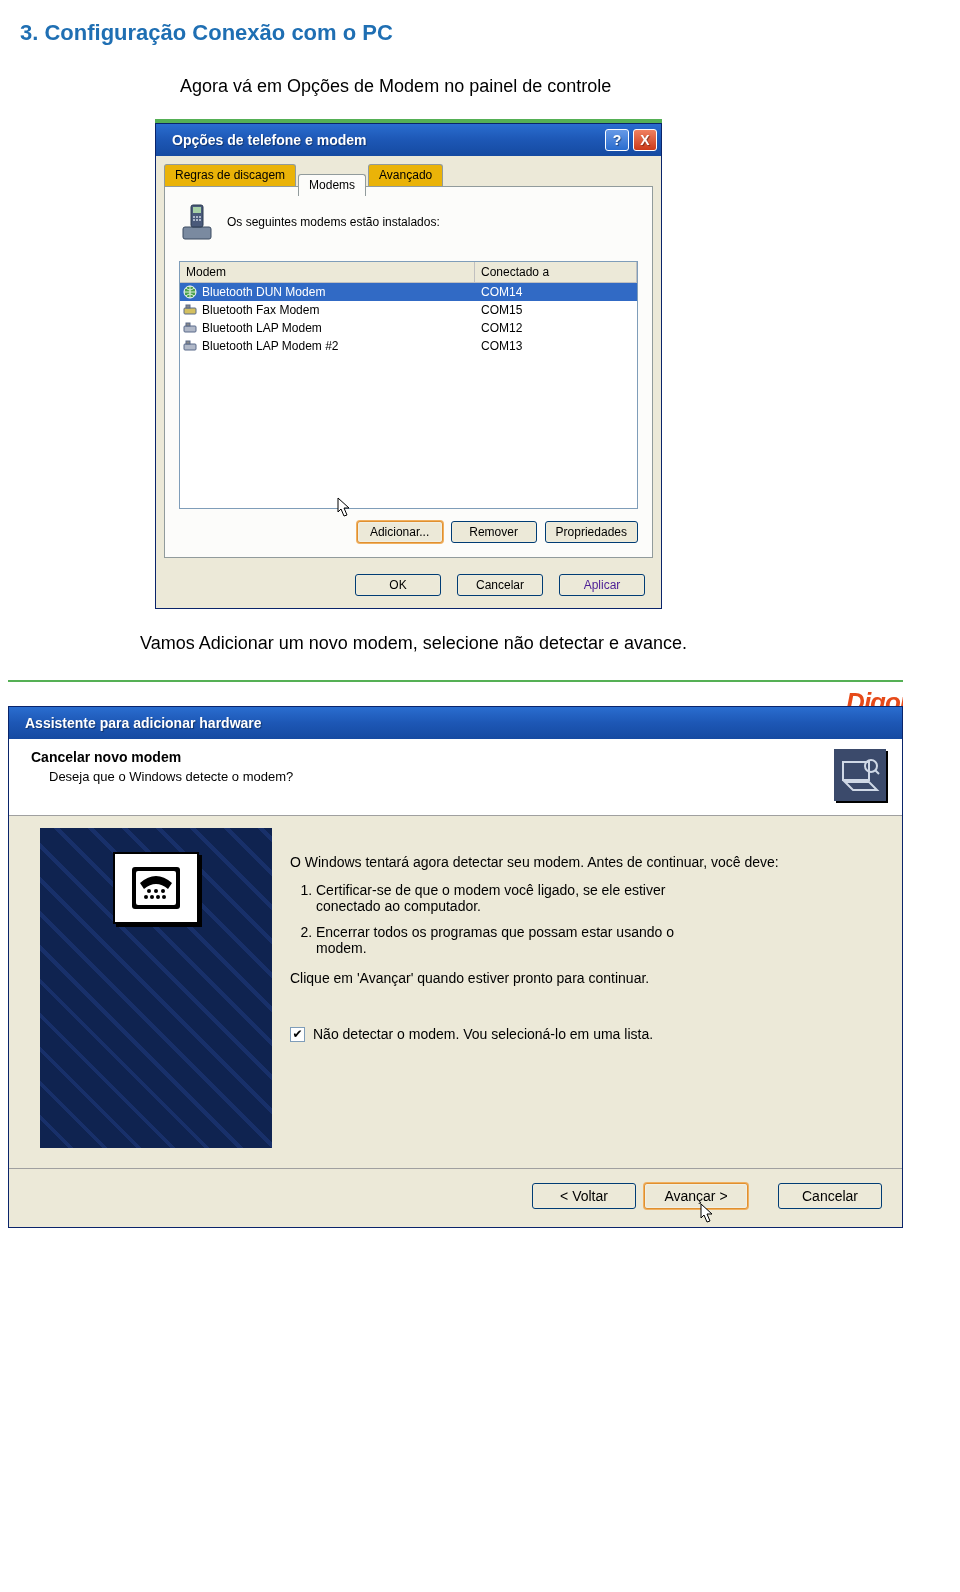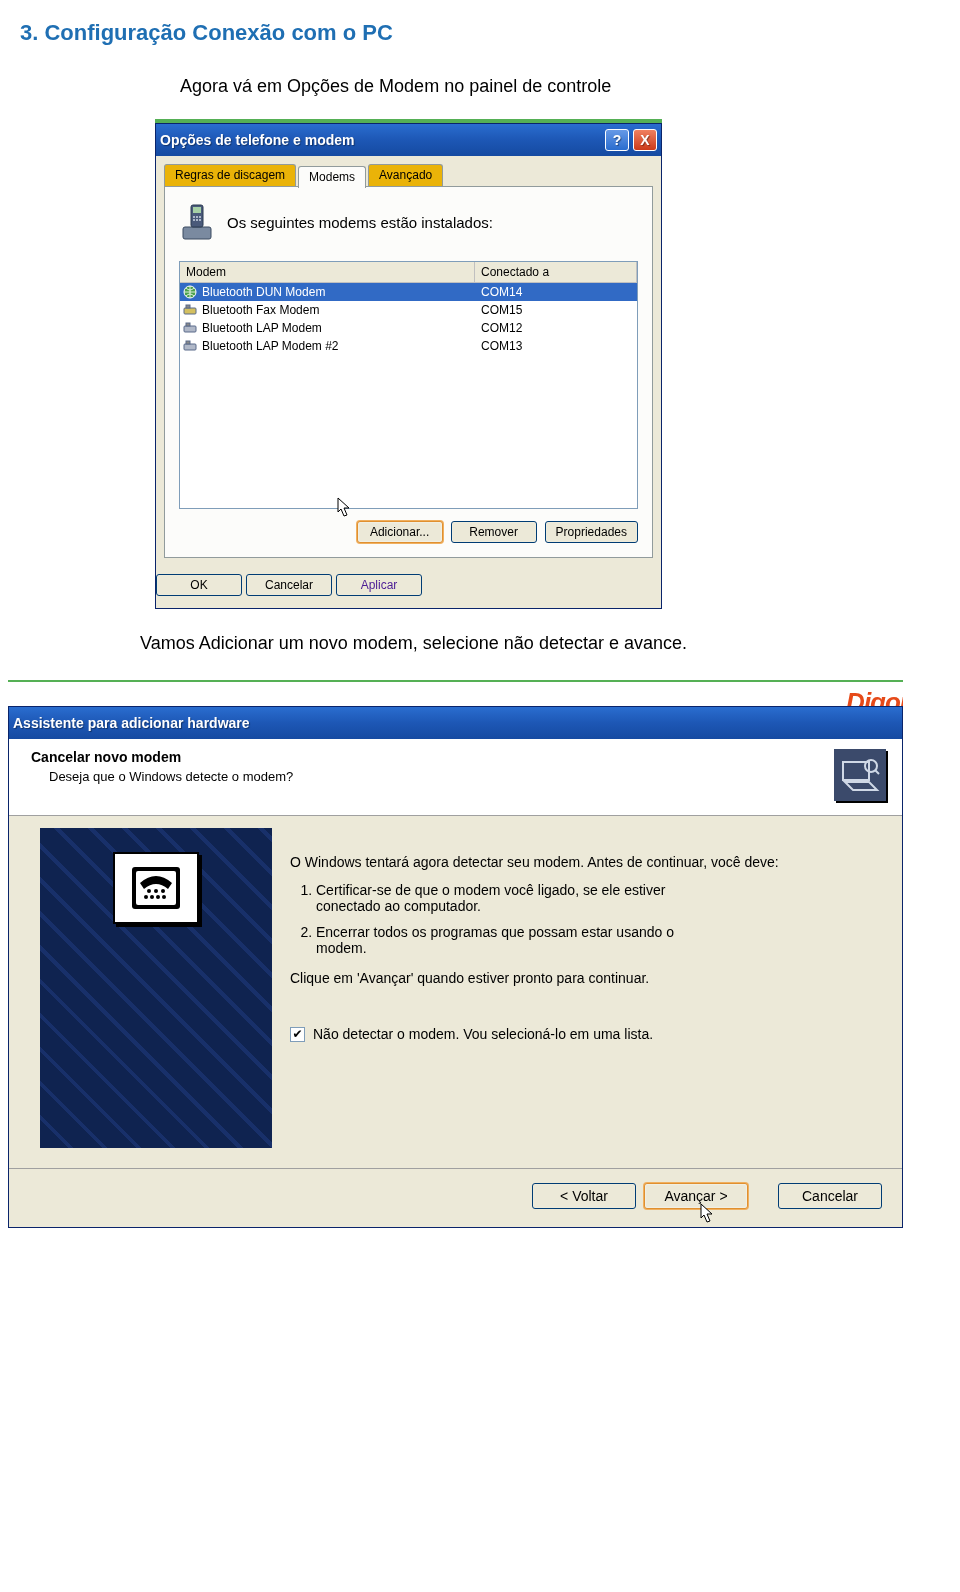--- a/index.html
+++ b/index.html
@@ -31,21 +31,21 @@
   .dlg1 {
     border: 1px solid #0a246a;
     background: #ece9d8;
     font-family: Tahoma, Arial, sans-serif;
   }
   .titlebar {
     background: linear-gradient(to bottom, #2a6dcf 0%, #1d57b5 50%, #154aa1 100%);
     height: 32px;
     display: flex;
     align-items: center;
-    padding: 0 4px 0 4px;
+    padding: 0 4px 0 16px;
     color: #fff;
     font-weight: bold;
     font-size: 14px;
     text-shadow: 1px 1px 1px rgba(0,0,0,.4);
   }
   .titlebar .spacer { flex: 1; }
   .tb-btn {
     width: 24px; height: 22px;
     border: 1px solid #fff;
     border-radius: 3px;
@@ -71,40 +71,40 @@
     border-bottom: none;
     border-radius: 3px 3px 0 0;
     background: #eab308;
     padding: 3px 10px 4px 10px;
     margin-right: 2px;
     cursor: pointer;
   }
   .tab.active {
     background: #fcfcfa;
     position: relative;
-    top: 2px;
+    top: 10px;
     z-index: 2;
   }
   .tab-body {
     border: 1px solid #919b9c;
     background: #fcfcfa;
     margin: 0 8px 8px 8px;
     padding: 14px;
     position: relative;
   }
 
   .modem-caption-row {
     display: flex; align-items: center; gap: 12px; margin-bottom: 18px;
   }
   .phone-icon {
     width: 36px; height: 42px; position: relative;
   }
   .phone-icon svg { width:100%; height:100%; }
 
-  .caption { font-size: 15px; }
+  .caption { font-size: 12px; }
 
   .listview {
     border: 1px solid #7f9db9;
     background: #fff;
     font-size: 12px;
     height: 248px;
     overflow: hidden;
   }
   .lv-head {
     display: flex;
@@ -144,21 +144,21 @@
     text-align: center;
     cursor: pointer;
   }
   .xpbtn.hot {
     border: 1px solid #e09030;
     box-shadow: 0 0 0 1px #f0b060, inset 0 0 2px #fff;
   }
   .xpbtn.disabled { color: #4c1d95; cursor: default; }
 
   .dlg-foot {
-    display:flex; justify-content:flex-start; gap:4px;
+    display:flex; justify-content:flex-end; gap:16px;
     padding: 8px 16px 12px 0;
   }
   .cursor-img {
     position: absolute; left: 172px; bottom: 34px; pointer-events:none;
   }
   .cursor-img svg { width:16px; height:22px; }
 
   .green-edge-top { height:4px; background:#55b055; margin: 0 0 0 155px; width:507px;}
 
   

